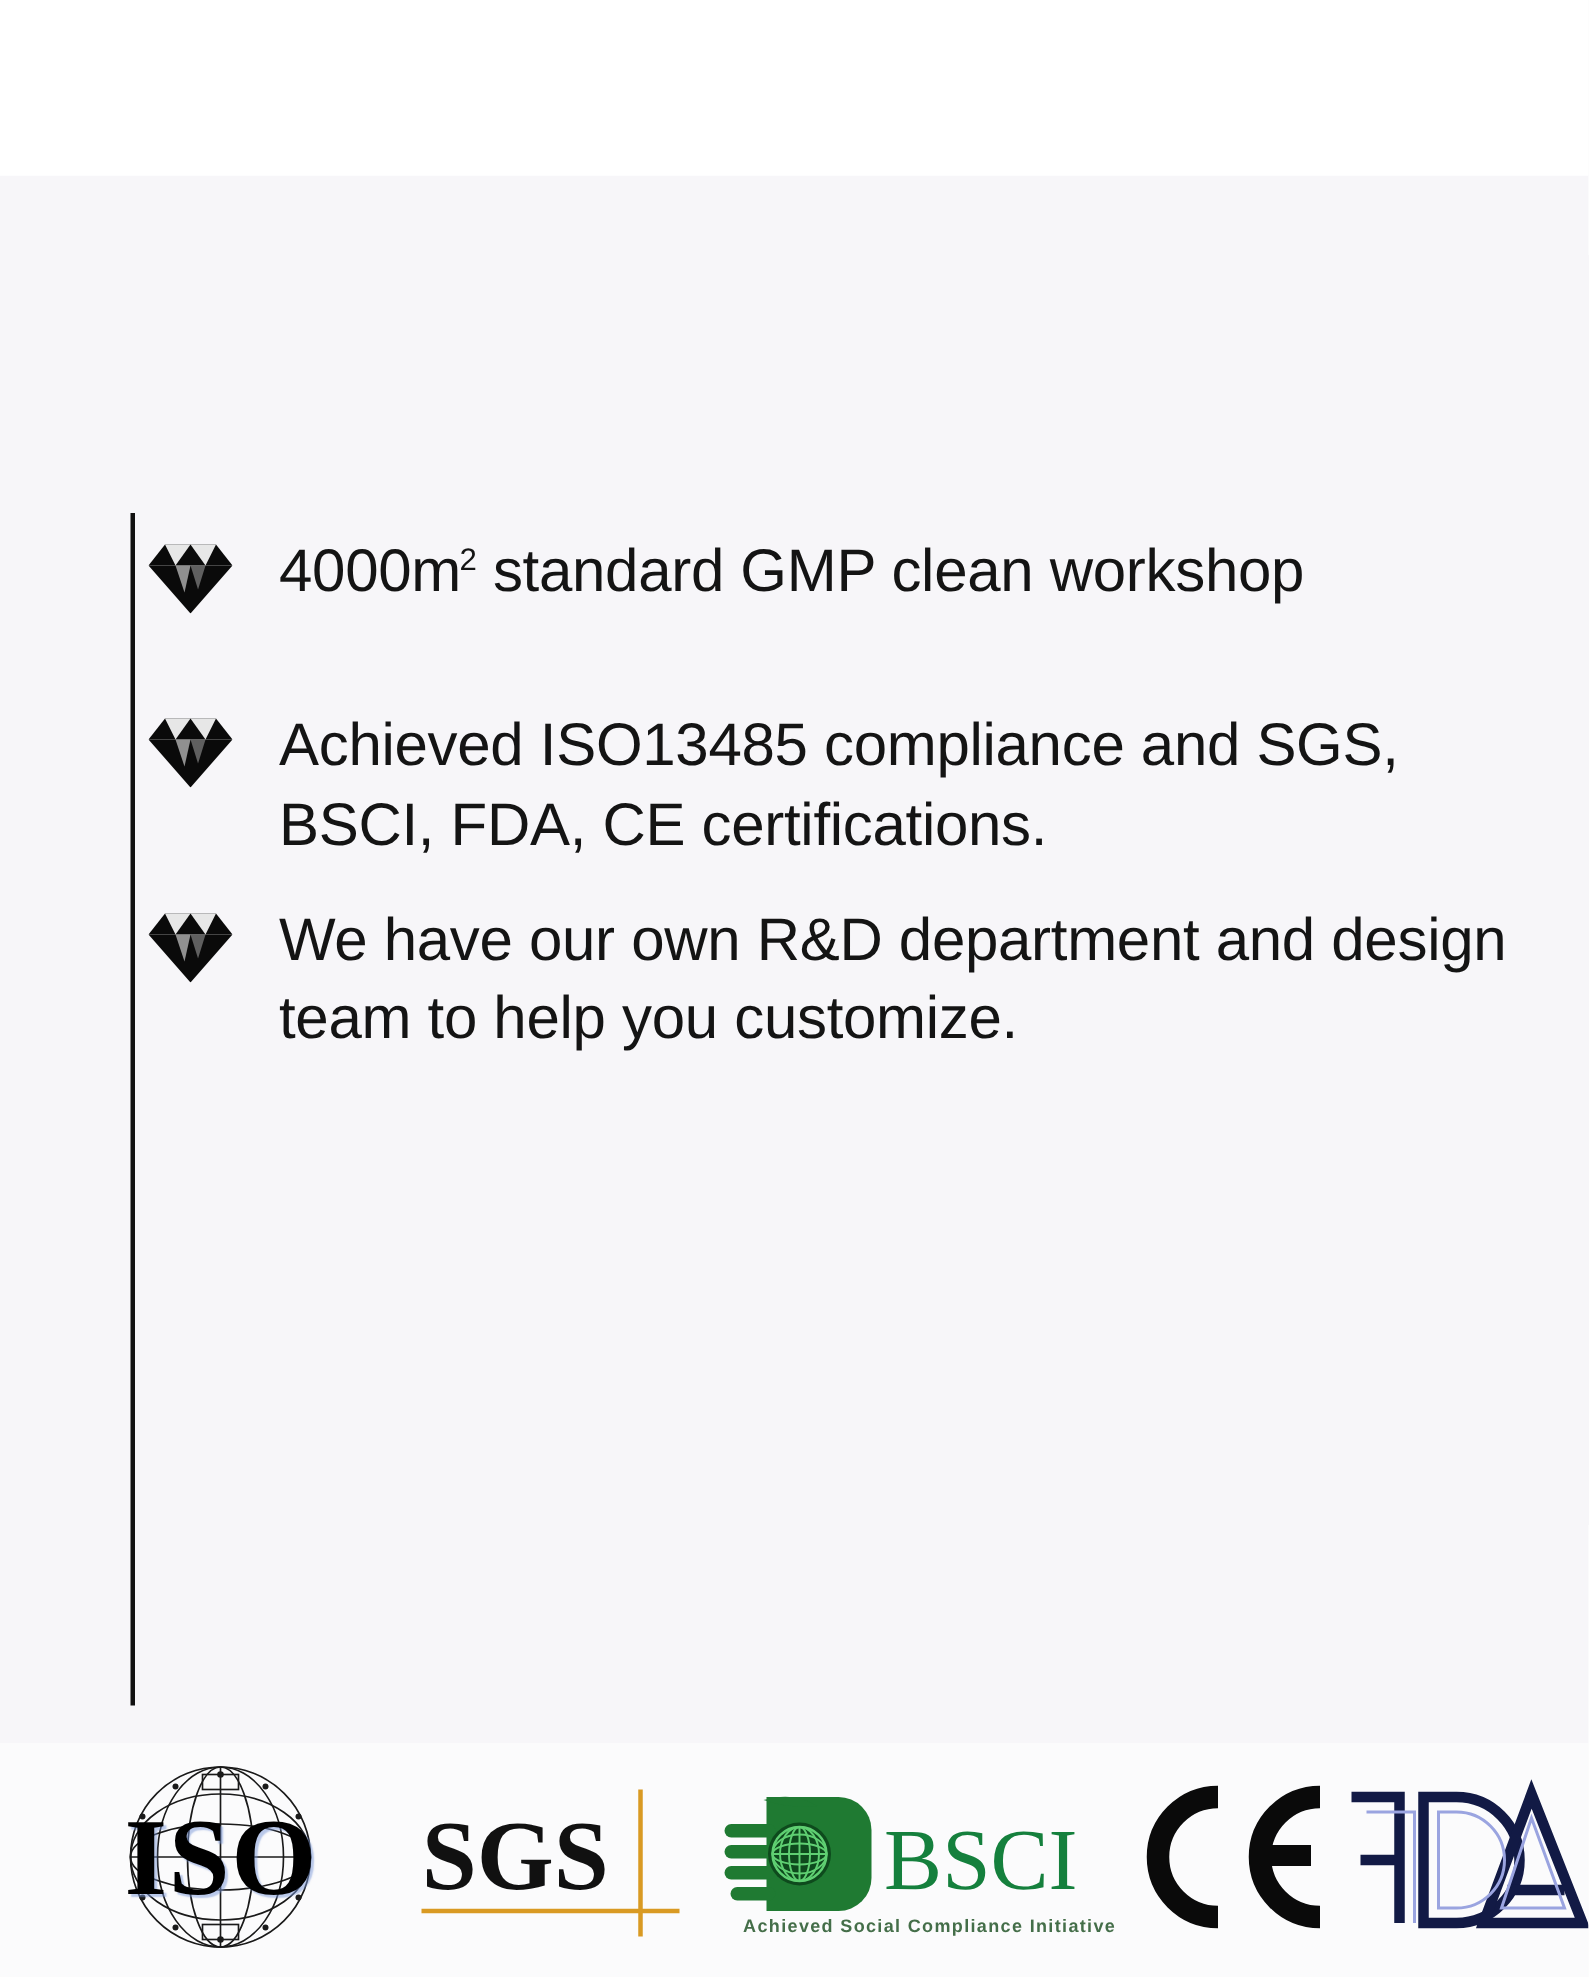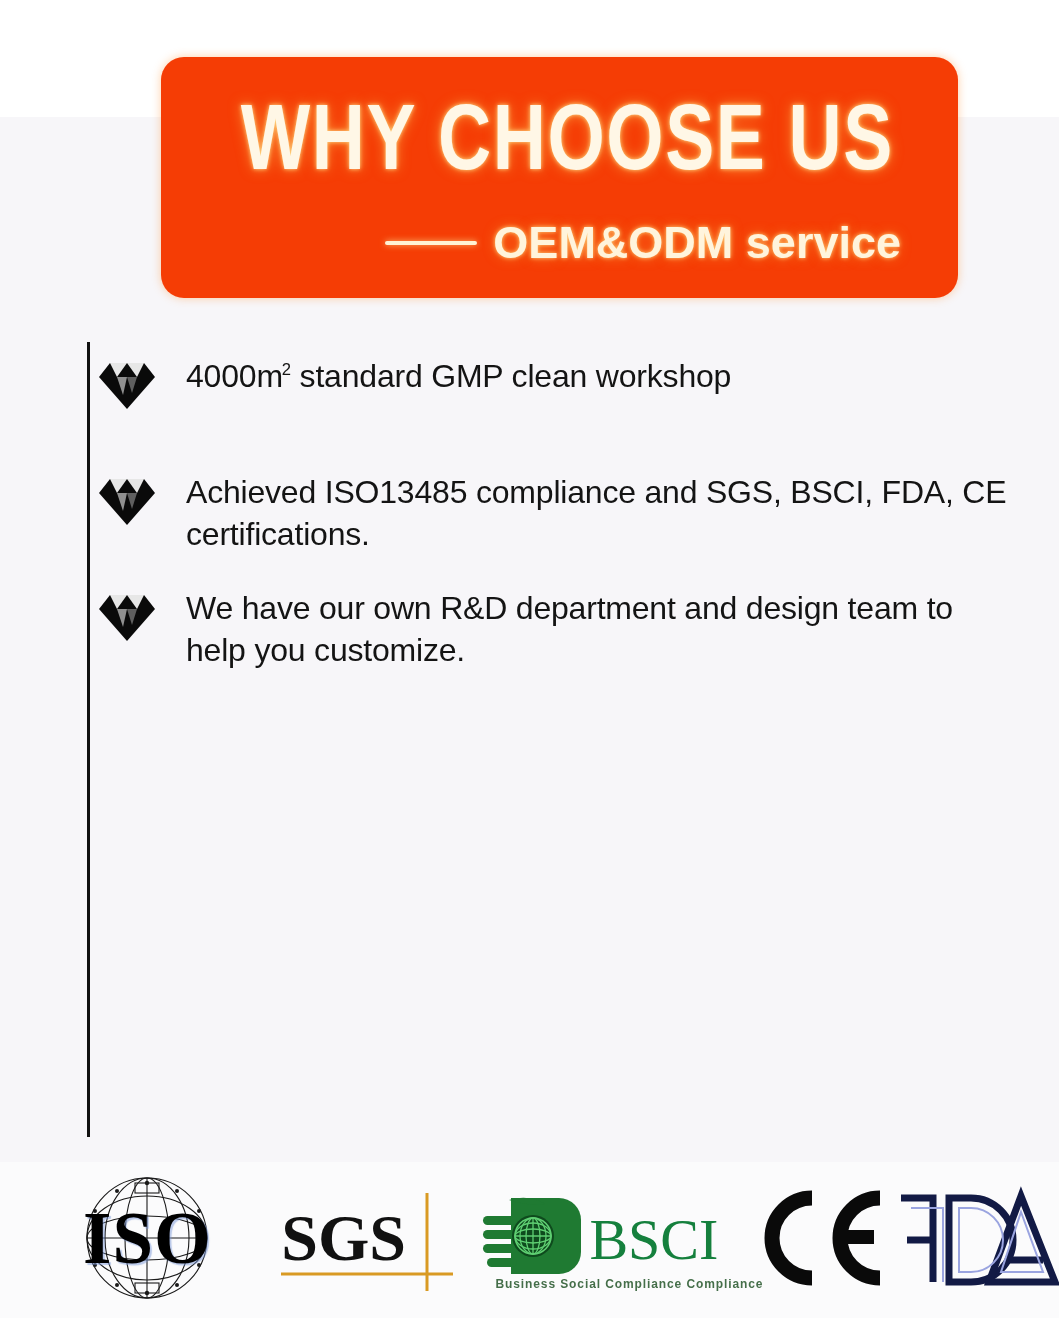--- a/index.html
+++ b/index.html
@@ -135,21 +135,21 @@
     align-items: center;
     padding-top: 6px;
   }
   .feature-gem svg { display: block; }
   .feature-text {
     flex: 1 1 auto;
     padding-left: 28px;
     color: #141414;
     font-family: "Liberation Sans", sans-serif;
     font-weight: 400;
-    font-size: 32px;
+    font-size: 40px;
     line-height: 1.32;
     letter-spacing: -0.2px;
   }
   .feature-text sup {
     font-size: 0.52em;
     vertical-align: super;
     line-height: 0;
     margin-left: -1px;
   }
 
@@ -244,27 +244,20 @@
 </style>
 </head>
 <body>
 
 <div id="page">
 
   <div class="band-body"></div>
   <div class="band-top"></div>
   <div class="band-bottom"></div>
 
-  <div class="banner">
-    <div class="banner-title">WHY CHOOSE US</div>
-    <div class="banner-sub-row">
-      <span class="sub-dash"></span>
-      <span class="banner-subtitle">OEM&amp;ODM service</span>
-    </div>
-  </div>
 
   <div class="divider-line"></div>
 
   <div class="features">
 
     <div class="feature">
       <span class="feature-gem">
         <svg width="56" height="48" viewBox="0 0 56 48">
           <polygon points="0,16 56,16 28,48" fill="#0a0a0a"></polygon>
           <polygon points="0,16 11,2 45,2 56,16" fill="#0a0a0a"></polygon>
@@ -374,21 +367,21 @@
               <line x1="34" y1="46" x2="70" y2="46"></line>
               <ellipse cx="52" cy="46" rx="18" ry="7"></ellipse>
               <ellipse cx="52" cy="46" rx="18" ry="13"></ellipse>
               <line x1="52" y1="28" x2="52" y2="64"></line>
             </g>
           </svg>
         </span>
         <span class="bsci-right">
           <span class="bsci-text">BSCI</span>
         </span>
-        <span class="bsci-tag">Business Social Compliance Compliance</span>
+        <span class="bsci-tag">Achieved Social Compliance Initiative</span>
       </div>
     </div>
 
     <div class="cert cert-ce">
       <span class="ce-wrap">
         <svg width="124" height="100" viewBox="0 0 124 100">
           <path d="M50 10 A40 40 0 1 0 50 90" fill="none" stroke="#0a0a0a" stroke-width="15" stroke-linecap="butt"></path>
           <path d="M118 10 A40 40 0 1 0 118 90" fill="none" stroke="#0a0a0a" stroke-width="15" stroke-linecap="butt"></path>
           <rect x="78" y="42" width="34" height="14" fill="#0a0a0a"></rect>
         </svg>

